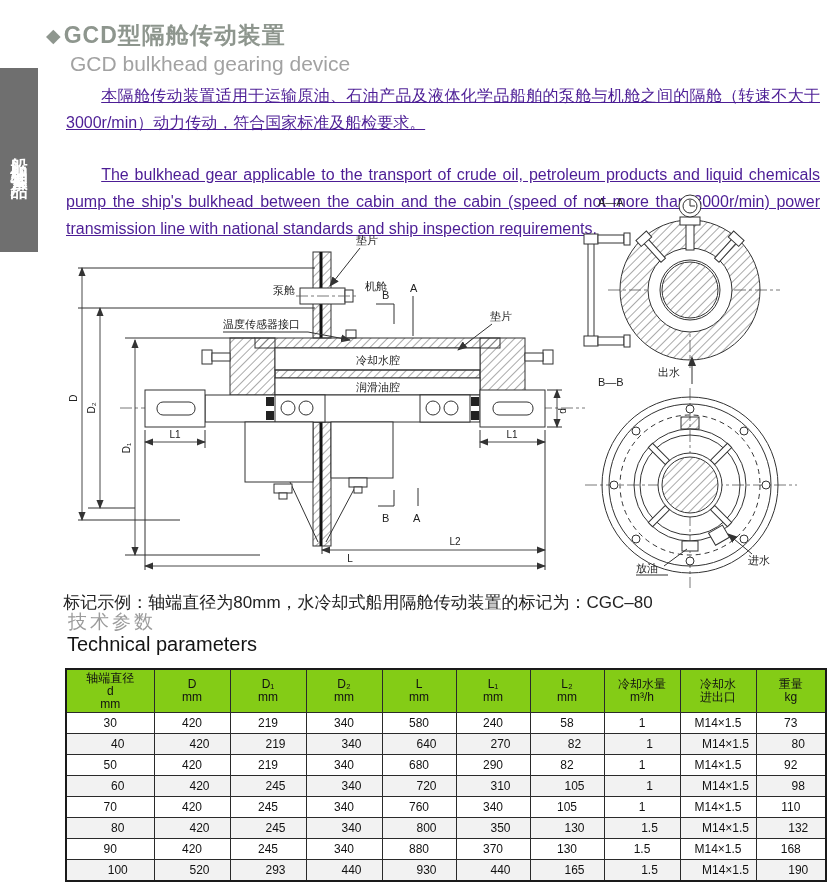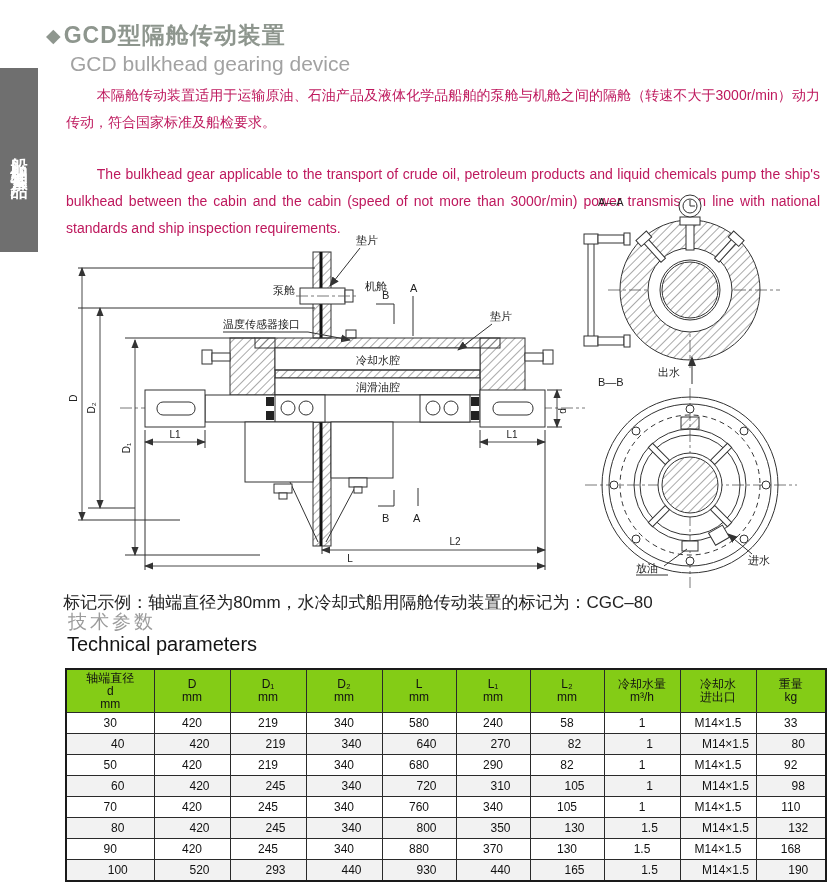--- a/index.html
+++ b/index.html
@@ -12,22 +12,22 @@
   .sidebar-tab span{writing-mode:vertical-rl;text-orientation:upright;color:#fff;
                     font-size:17px;font-weight:bold;letter-spacing:5px;line-height:1;}
 
   
   .title{position:absolute;left:46px;top:20px;font-size:23px;font-weight:600;
          color:#8e968e;letter-spacing:1px;}
   .title .diamond{font-size:19px;margin-right:2px;vertical-align:1px;}
   .subtitle{position:absolute;left:70px;top:52px;font-size:21px;color:#a2a2a2;}
 
   
-  .intro{position:absolute;left:66px;top:82px;width:754px;font-size:14px;line-height:27px;
-         text-align:justify;color:#be185d;}
+  .intro{position:absolute;left:66px;top:82px;width:754px;font-size:16px;line-height:27px;
+         text-align:justify;color:#4c1d95;text-decoration:underline;}
   .intro p{margin:0;text-indent:2.2em;}
   .intro p.en{margin-top:25px;}
 
   
   .drawing{position:absolute;left:60px;top:190px;width:780px;height:410px;}
   .drawing svg{display:block;}
   .thin{stroke:#333;stroke-width:1;fill:none;}
   .cl{stroke:#555;stroke-width:0.8;fill:none;stroke-dasharray:12 3 3 3;}
   .dim{stroke:#333;stroke-width:0.9;fill:none;}
   .h{fill:url(#hatch);stroke:#333;stroke-width:1;}
@@ -318,21 +318,21 @@
         <tr>
           <td>30</td>
           <td>420</td>
           <td>219</td>
           <td>340</td>
           <td>580</td>
           <td>240</td>
           <td>58</td>
           <td>1</td>
           <td>M14×1.5</td>
-          <td>33</td>
+          <td>73</td>
         </tr>
         <tr class="alt">
           <td>40</td>
           <td>420</td>
           <td>219</td>
           <td>340</td>
           <td>640</td>
           <td>270</td>
           <td>82</td>
           <td>1</td>

